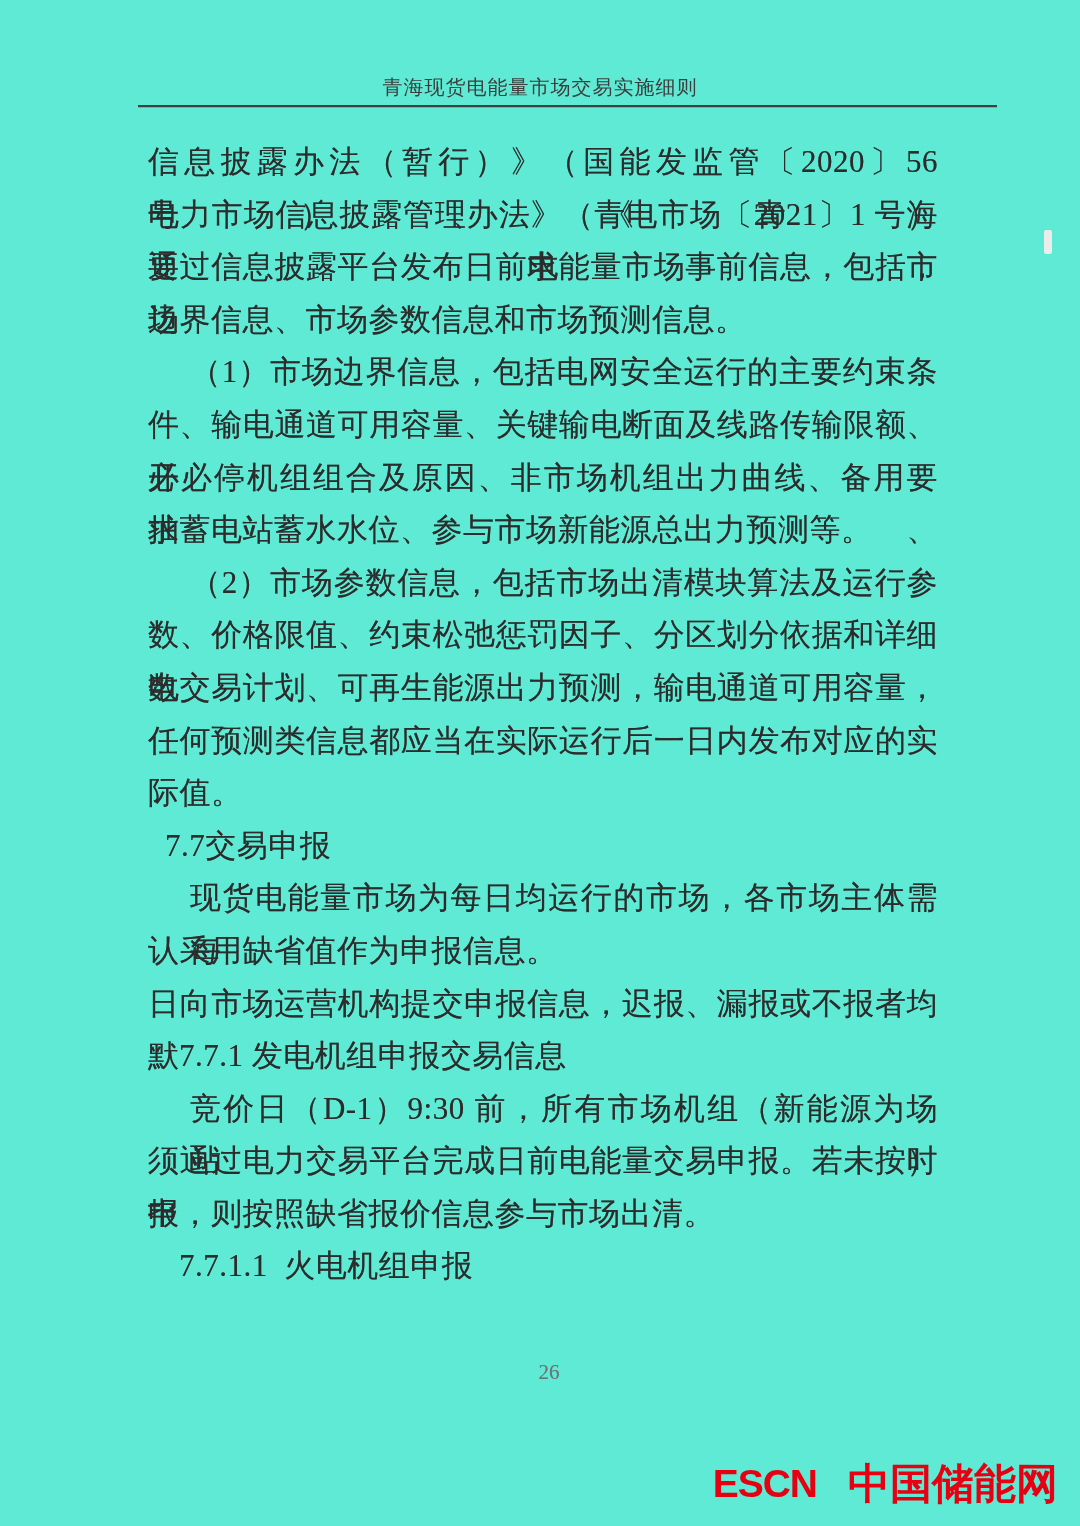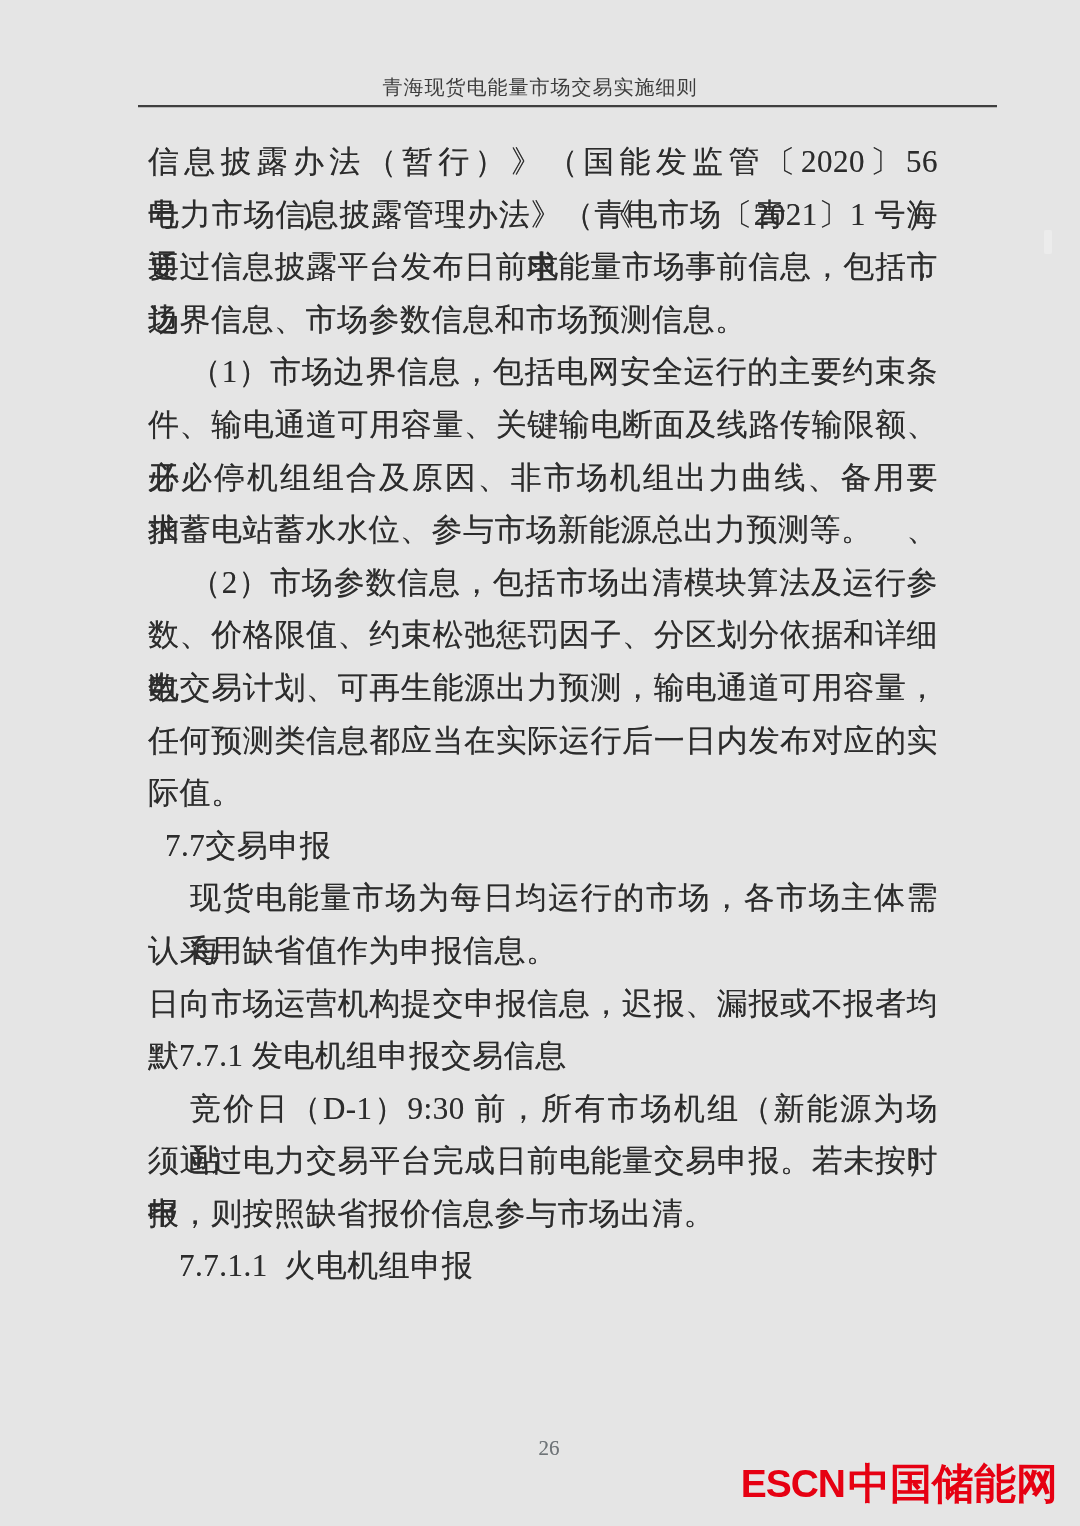--- a/index.html
+++ b/index.html
@@ -1,21 +1,21 @@
 <!DOCTYPE html>
 <html><head>
 <meta charset="utf-8">
 <style>
   html,body { margin:0; padding:0; }
   body {
     width:1080px; height:1526px; position:relative; overflow:hidden;
     background:#ffffff;
     font-family:"Liberation Serif","DejaVu Serif",serif;
   }
-  .page { position:absolute; inset:0; background:#e5e5e5; }
+  .page { position:absolute; inset:0; background:#5eead4; }
 
   .header-title {
     position:absolute; top:74px; left:0; right:0;
     text-align:center;
     font-family:"Liberation Sans","DejaVu Sans",sans-serif;
     font-size:20px; color:#3d3d3d; letter-spacing:1px;
   }
   .header-rule {
     position:absolute; top:105px; left:138px; width:859px; height:2px;
     background:#3f3f3f; box-shadow:0 1px 0 rgba(60,60,60,.25);
@@ -30,21 +30,21 @@
     white-space:pre-wrap;
     text-shadow:0 0 0.6px rgba(44,44,44,.55);
     letter-spacing:0.5px;
   }
   .line.full { text-align:justify; text-align-last:justify; }
   .line.indent { padding-left:42px; }
   .line.h1 { padding-left:17px; }
   .line.h2 { padding-left:31px; }
 
   .page-number {
-    position:absolute; top:1436px; left:0; right:18px;
+    position:absolute; top:1360px; left:0; right:18px;
     text-align:center;
     font-size:21px; color:#6f7478;
     text-shadow:0 0 0.6px rgba(110,116,120,.5);
     padding-left:36px;
   }
 
   .scan-artifact {
     position:absolute; left:1044px; top:230px; width:8px; height:24px;
     background:#ececec; border-radius:2px;
   }
@@ -88,18 +88,18 @@
     <div class="line full indent">竞价日（D-1）9:30 前，所有市场机组（新能源为场站）</div>
     <div class="line full">须通过电力交易平台完成日前电能量交易申报。若未按时申</div>
     <div class="line">报，则按照缺省报价信息参与市场出清。</div>
     <div class="line h2">7.7.1.1  火电机组申报</div>
   </div>
 
   <div class="scan-artifact"></div>
 
   <div class="page-number">26</div>
 
-  <div class="brand" style="color: rgb(230, 0, 18);">
+  <div class="brand" style="color: rgb(230, 0, 18); gap: 28px;">
     <span class="brand-latin">ESCN</span>
     <span class="brand-cn">中国储能网</span>
   </div>
 
 </div>
 
 </body></html>

